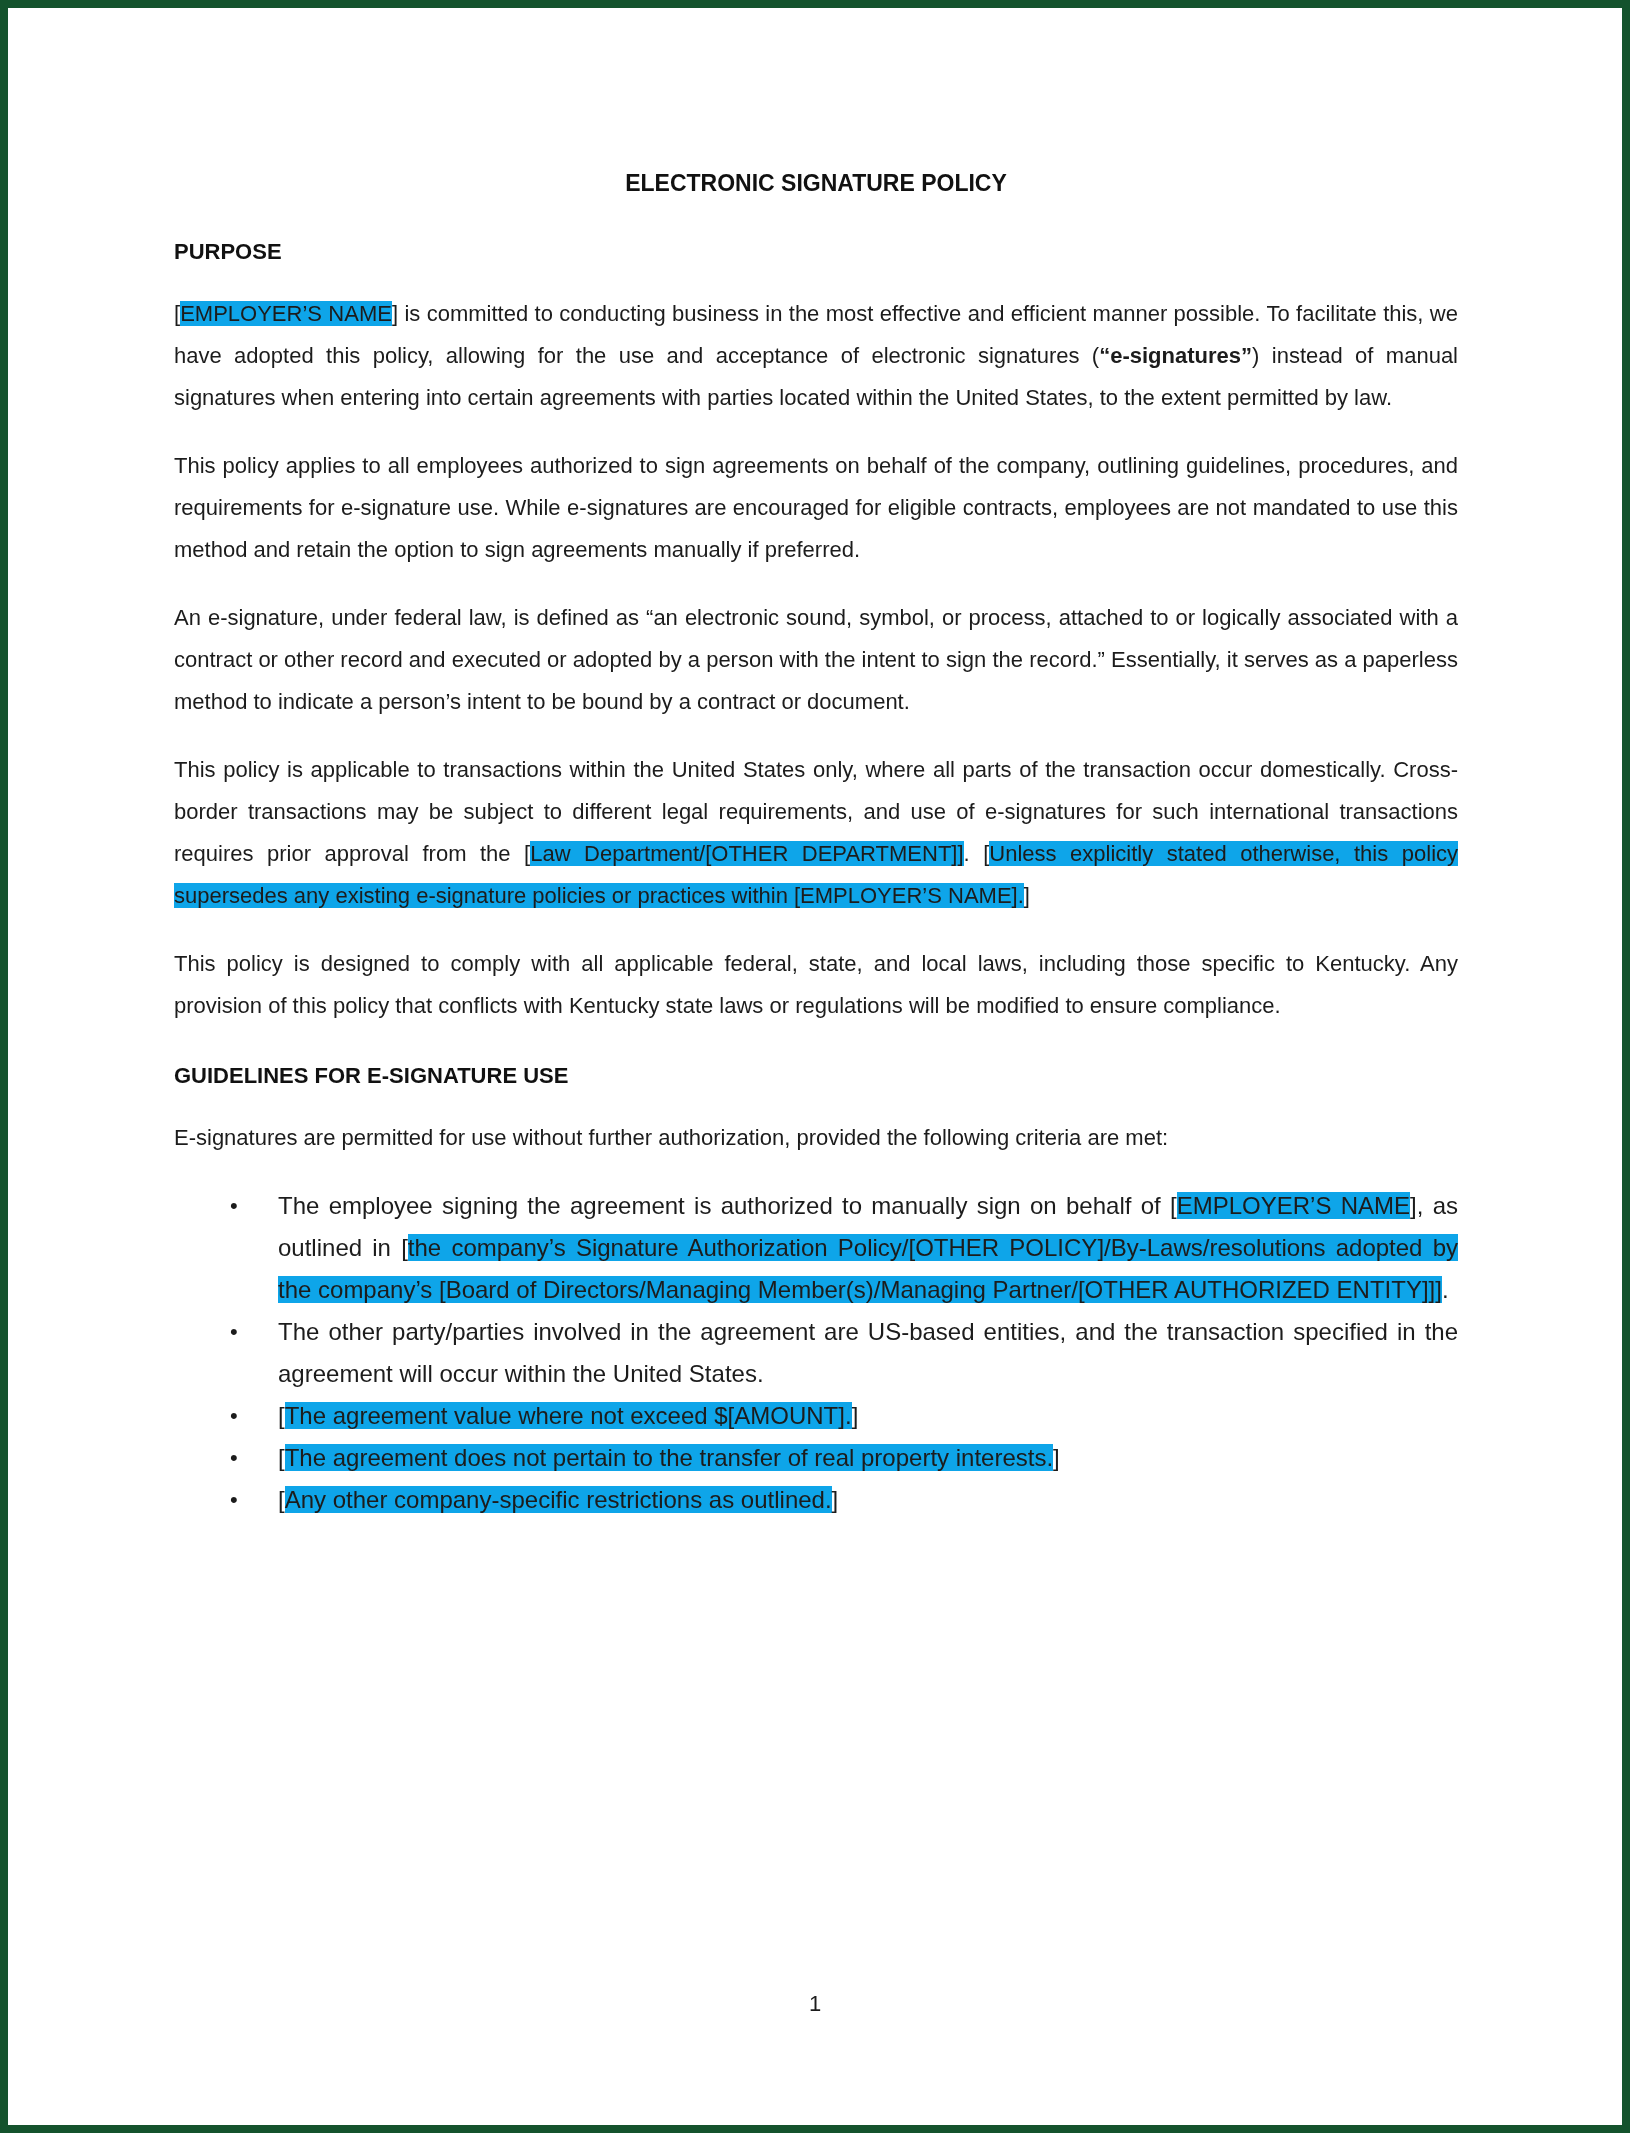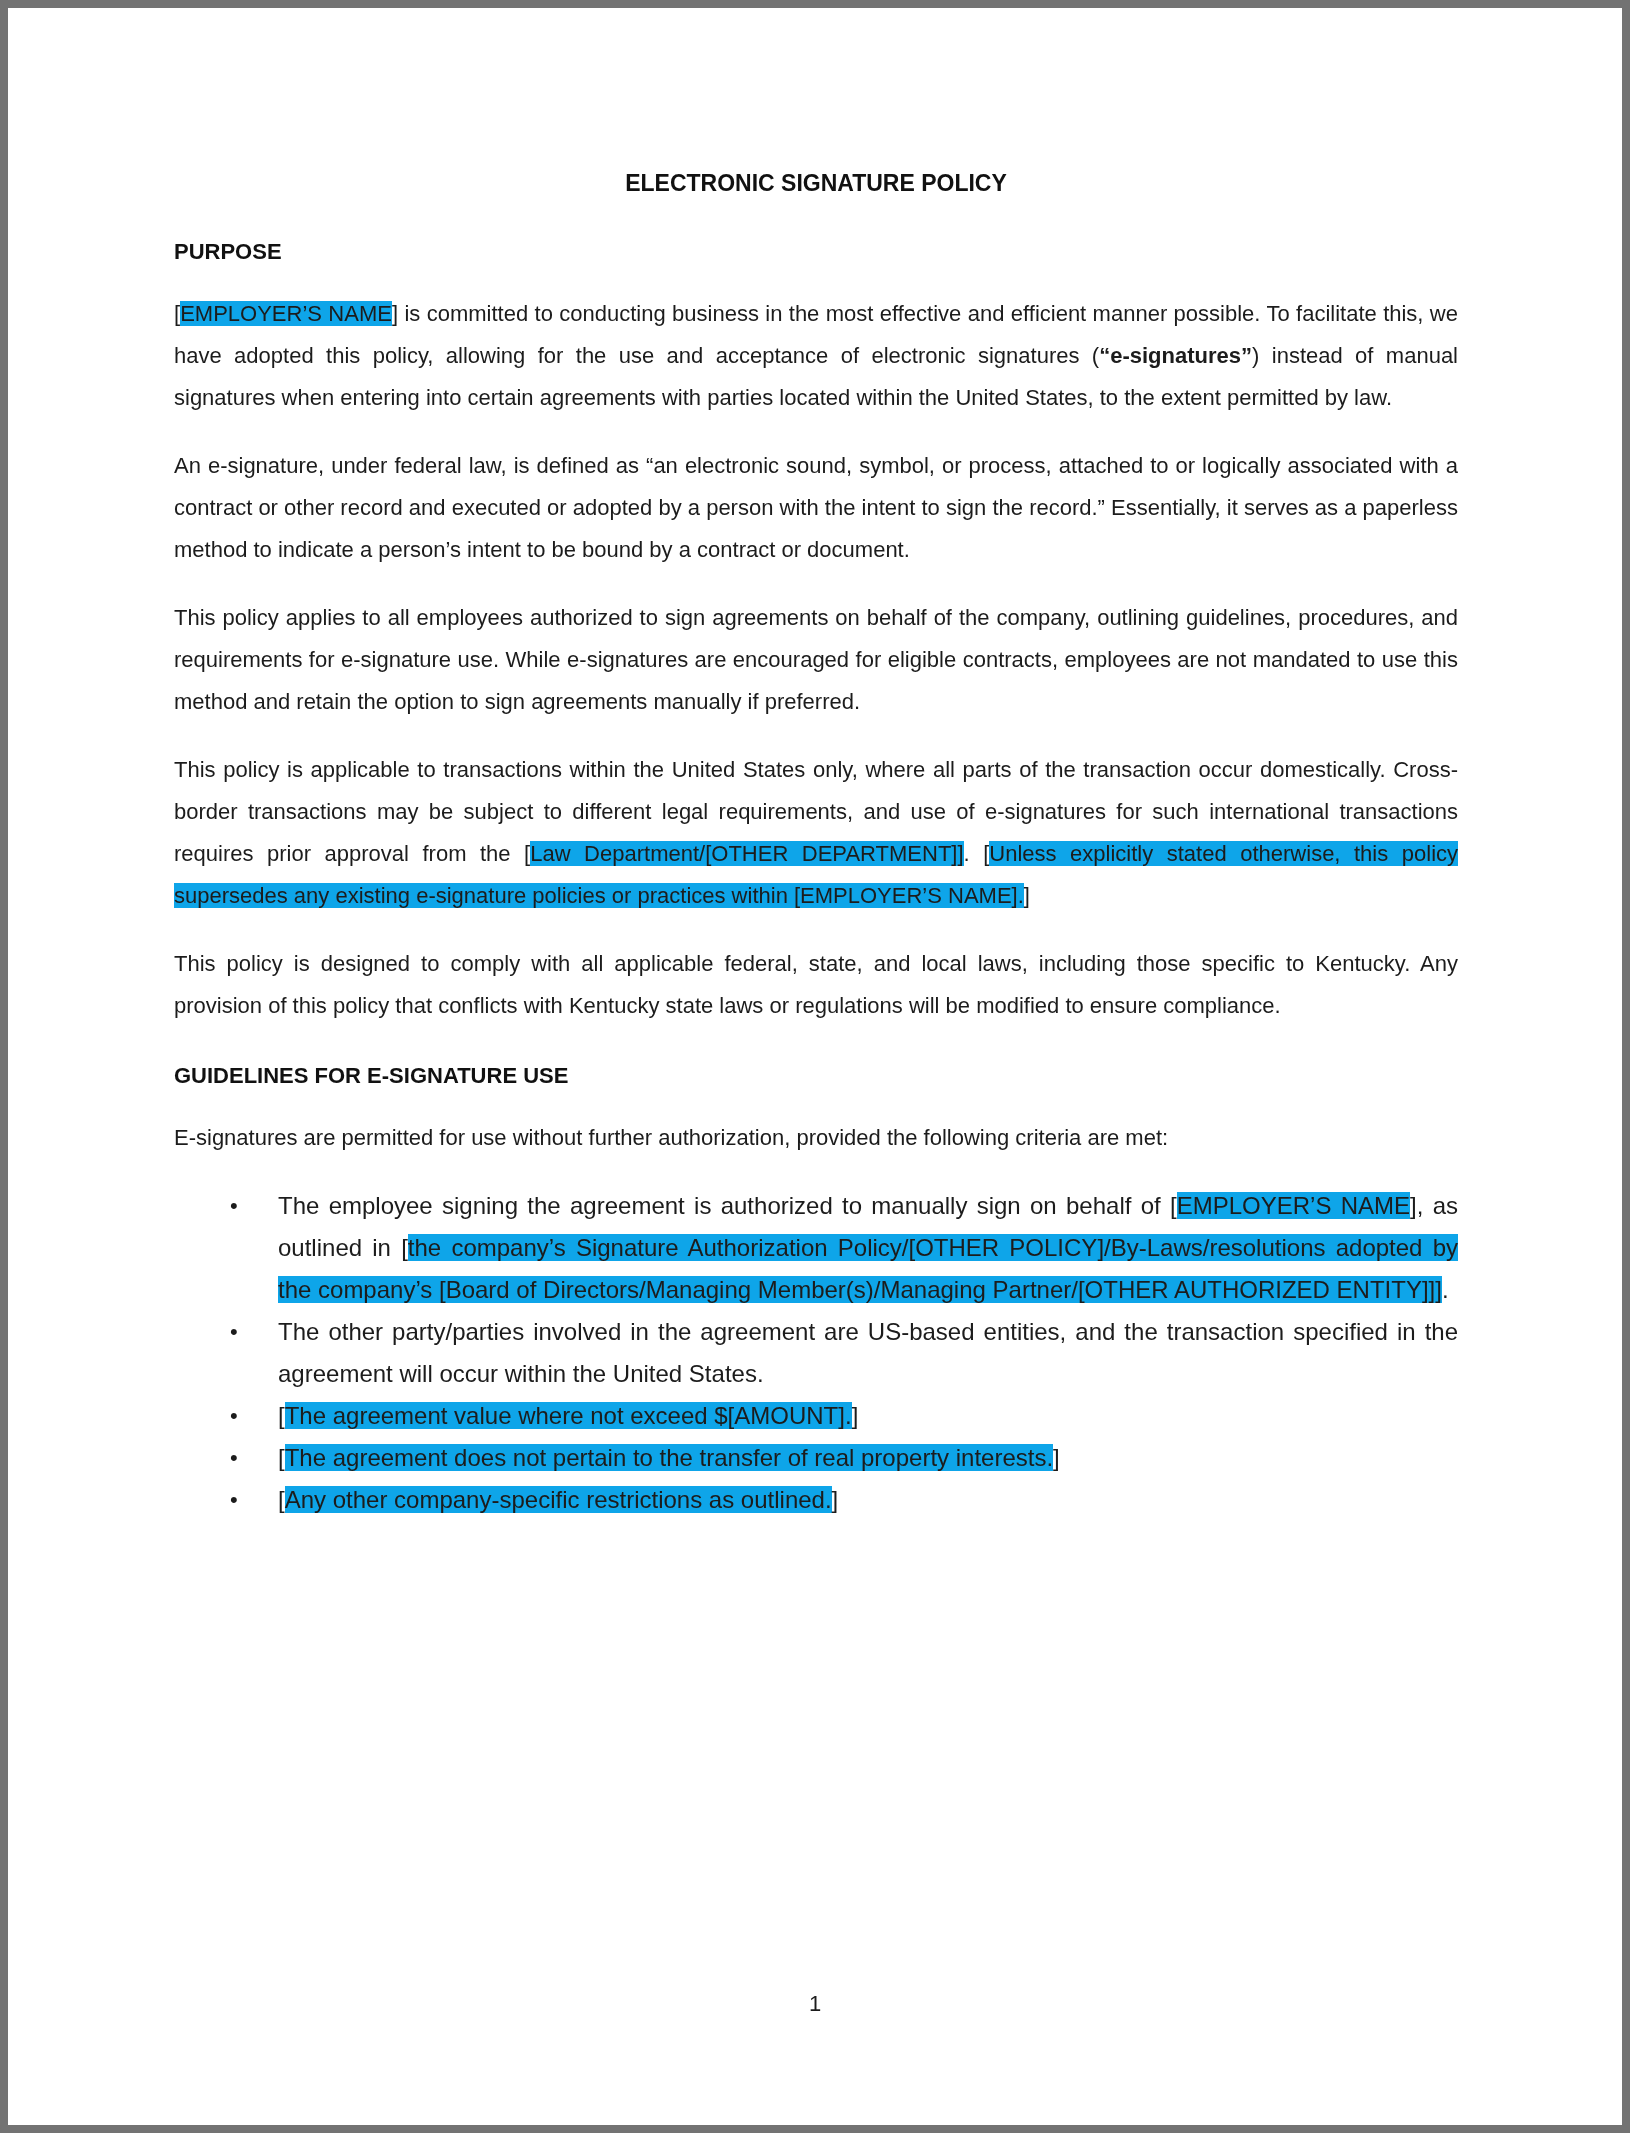--- a/index.html
+++ b/index.html
@@ -6,21 +6,21 @@
     margin: 0;
     padding: 0;
     background: #ffffff;
   }
   .page {
     position: relative;
     width: 1630px;
     height: 2133px;
     box-sizing: border-box;
     background: #ffffff;
-    border: 8px solid #737373;
+    border: 8px solid #14532d;
     font-family: "Liberation Sans", sans-serif;
     color: #1c1c1c;
     overflow: hidden;
   }
   .content {
     position: absolute;
     left: 166px;
     right: 164px;
     top: 162px;
   }
@@ -78,22 +78,22 @@
 </style>
 </head>
 <body>
 
 <div class="page">
   <div class="content">
     <div class="title">ELECTRONIC SIGNATURE POLICY</div>
     <div id="doc-body">
         <h2 class="heading">PURPOSE</h2>
         <p class="para"><span>[</span><span class="hl">EMPLOYER’S NAME</span><span>] is committed to conducting business in the most effective and efficient manner possible. To facilitate this, we have adopted this policy, allowing for the use and acceptance of electronic signatures (</span><span class="b">“e-signatures”</span><span>) instead of manual signatures when entering into certain agreements with parties located within the United States, to the extent permitted by law.</span></p>
+        <p class="para"><span>This policy applies to all employees authorized to sign agreements on behalf of the company, outlining guidelines, procedures, and requirements for e-signature use. While e-signatures are encouraged for eligible contracts, employees are not mandated to use this method and retain the option to sign agreements manually if preferred.</span></p>
         <p class="para"><span>An e-signature, under federal law, is defined as “an electronic sound, symbol, or process, attached to or logically associated with a contract or other record and executed or adopted by a person with the intent to sign the record.” Essentially, it serves as a paperless method to indicate a person’s intent to be bound by a contract or document.</span></p>
-        <p class="para"><span>This policy applies to all employees authorized to sign agreements on behalf of the company, outlining guidelines, procedures, and requirements for e-signature use. While e-signatures are encouraged for eligible contracts, employees are not mandated to use this method and retain the option to sign agreements manually if preferred.</span></p>
         <p class="para"><span>This policy is applicable to transactions within the United States only, where all parts of the transaction occur domestically. Cross-border transactions may be subject to different legal requirements, and use of e-signatures for such international transactions requires prior approval from the [</span><span class="hl">Law Department/[OTHER DEPARTMENT]]</span><span>. [</span><span class="hl">Unless explicitly stated otherwise, this policy supersedes any existing e-signature policies or practices within [EMPLOYER’S NAME].</span><span>]</span></p>
         <p class="para"><span>This policy is designed to comply with all applicable federal, state, and local laws, including those specific to Kentucky. Any provision of this policy that conflicts with Kentucky state laws or regulations will be modified to ensure compliance.</span></p>
         <h2 class="heading">GUIDELINES FOR E-SIGNATURE USE</h2>
         <p class="para"><span>E-signatures are permitted for use without further authorization, provided the following criteria are met:</span></p>
         <ul class="bullets">
           <li><span>The employee signing the agreement is authorized to manually sign on behalf of [</span><span class="hl">EMPLOYER’S NAME</span><span>], as outlined in [</span><span class="hl">the company’s Signature Authorization Policy/[OTHER POLICY]/By-Laws/resolutions adopted by the company’s [Board of Directors/Managing Member(s)/Managing Partner/[OTHER AUTHORIZED ENTITY]]]</span><span>.</span></li>
           <li><span>The other party/parties involved in the agreement are US-based entities, and the transaction specified in the agreement will occur within the United States.</span></li>
           <li><span>[</span><span class="hl">The agreement value where not exceed $[AMOUNT].</span><span>]</span></li>
           <li><span>[</span><span class="hl">The agreement does not pertain to the transfer of real property interests.</span><span>]</span></li>
           <li><span>[</span><span class="hl">Any other company-specific restrictions as outlined.</span><span>]</span></li>

